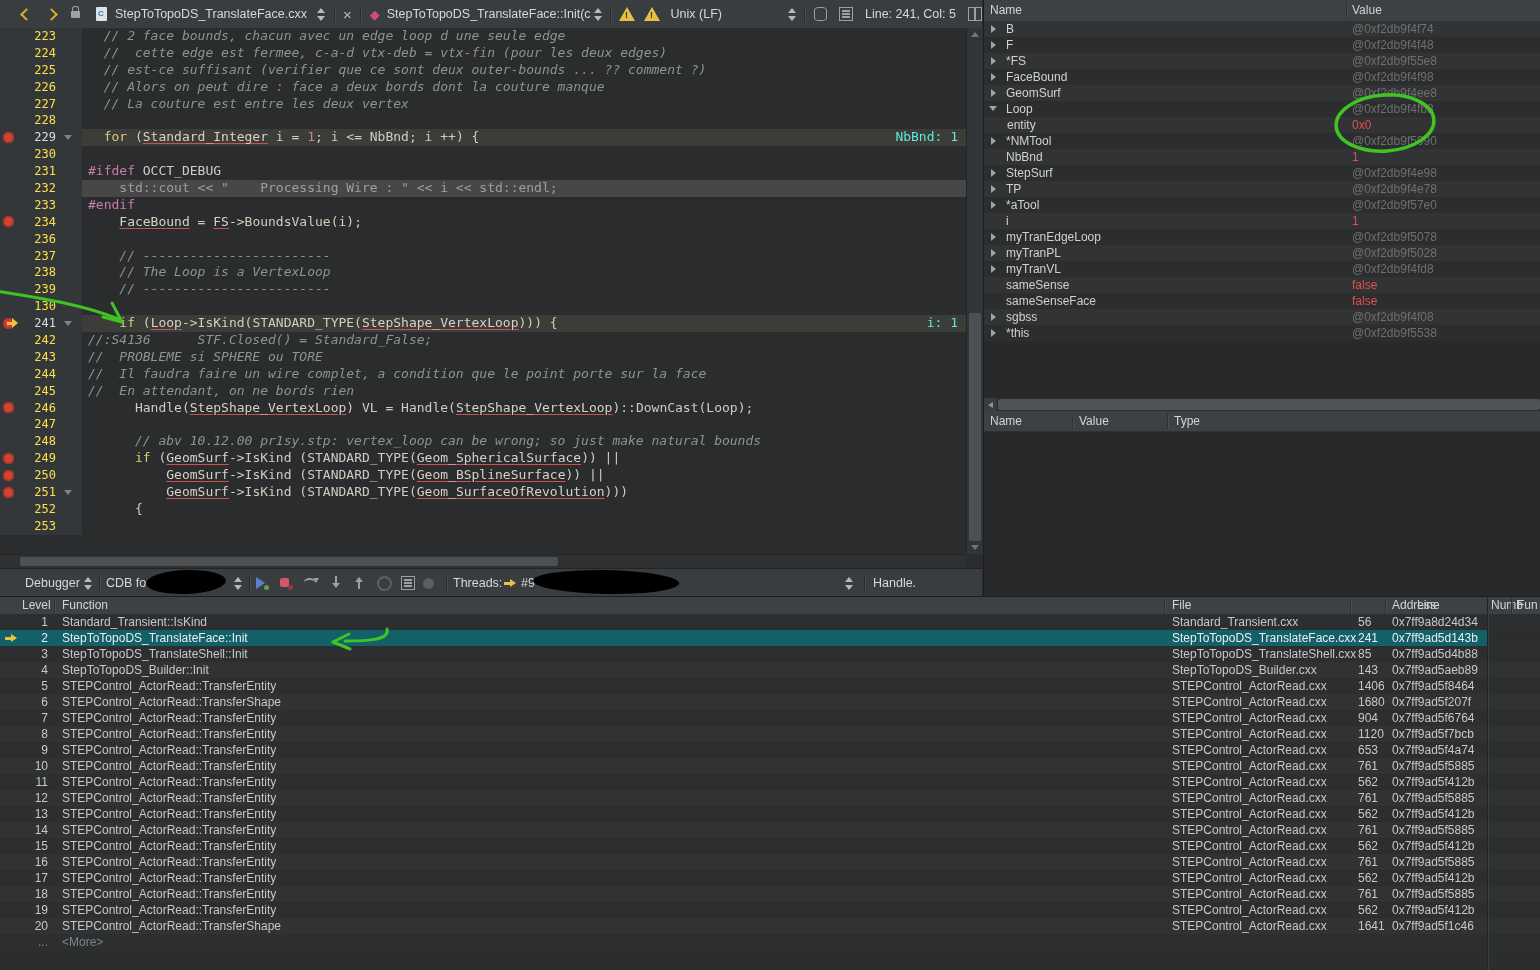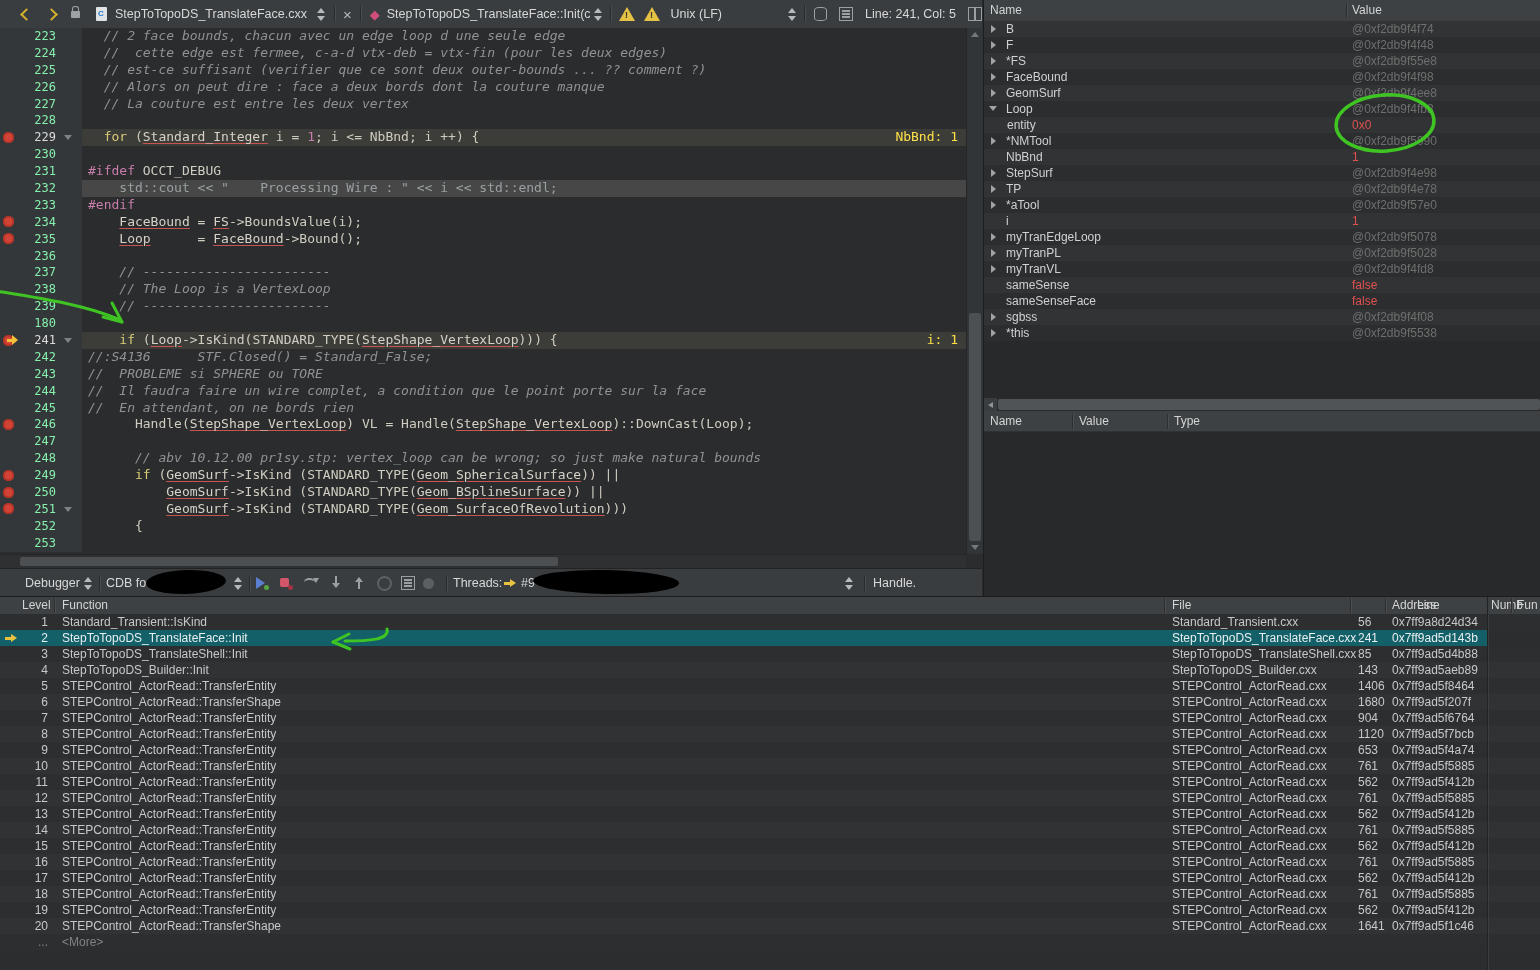--- a/index.html
+++ b/index.html
@@ -29,41 +29,41 @@
   .boxlist::before{content:"";position:absolute;left:2px;right:2px;top:2px;height:1.5px;background:#9aa0a3;box-shadow:0 3px 0 #9aa0a3,0 6px 0 #9aa0a3;}
   .split{width:12px;height:12px;border:1.5px solid #9aa0a3;position:relative;flex:0 0 12px;}
   .split::before{content:"";position:absolute;top:0;bottom:0;left:5px;width:1.5px;background:#9aa0a3;}
   .split::after{content:"+";position:absolute;right:-9px;top:-3px;color:#9aa0a3;font:bold 11px "Liberation Sans",sans-serif;}
   .tbtext{color:#d6d8d9;font-size:12.5px;white-space:nowrap;}
   
   #code{position:absolute;left:0;top:28px;width:982px;height:526px;background:#2a2c2d;overflow:hidden;}
   .crow{position:relative;height:16.9px;display:flex;}
   .gut{flex:0 0 82px;position:relative;background:#34373a;height:100%;}
   .lnum{position:absolute;left:18px;width:38px;text-align:right;top:1px;
-        font:12px "DejaVu Sans Mono",monospace;color:#86efac;}
+        font:12px "DejaVu Sans Mono",monospace;color:#fde047;}
   .crow.cur .lnum{color:#dcdcdc;}
   .bpico{position:absolute;left:3px;top:2.5px;width:11px;height:11px;border-radius:50%;
          background:#d14335;box-shadow:inset 0 0 0 1.5px #b23227;}
   .exarrow{position:absolute;left:7px;top:3px;width:12px;height:10px;}
   .exarrow i{position:absolute;display:block;}
   .exarrow .bar{left:0;top:3.5px;width:5px;height:3px;background:#f5c33b;}
   .exarrow .tri{left:5px;top:0;border-left:6px solid #f5c33b;border-top:5px solid transparent;border-bottom:5px solid transparent;}
   .foldico{position:absolute;left:64px;top:6px;border-left:4px solid transparent;border-right:4px solid transparent;border-top:5px solid #7d8285;}
   .cbody{flex:1;position:relative;height:100%;padding-left:6px;white-space:pre;
          font:13px/16.9px "DejaVu Sans Mono",monospace;}
   .crow.cur .cbody{background:#3c3c38;}
   .crow.dis .cbody{background:#474747;}
   .sc{color:#8f9394;font-style:italic;}
   .sk{color:#d9cd78;}
   .sl{color:#d6d2c8;text-decoration:underline;text-decoration-color:#c75450;text-underline-offset:2px;}
   .sn{color:#c87dab;}
   .sp{color:#c87dab;}
   .st{color:#cfccc0;}
   .sd{color:#9aa0a2;}
-  .ann{position:absolute;right:24px;top:0;color:#fde047;font:13px/16.9px "DejaVu Sans Mono",monospace;margin-left:32px;}
+  .ann{position:absolute;right:24px;top:0;color:#5eead4;font:13px/16.9px "DejaVu Sans Mono",monospace;margin-left:32px;}
   
   #vscroll{position:absolute;left:966px;top:28px;width:16px;height:526px;background:#323538;border-left:1px solid #262626;}
   #vthumb{position:absolute;left:2px;right:2px;top:285px;height:228px;background:#4c5052;border-radius:2px;}
   .sb-arrow{position:absolute;left:4px;width:0;height:0;border-left:4px solid transparent;border-right:4px solid transparent;}
   #vscroll .up{top:4px;border-bottom:5px solid #72777a;}
   #vscroll .down{bottom:4px;border-top:5px solid #72777a;}
   #hscroll{position:absolute;left:0;top:554px;width:966px;height:14px;background:#2e3031;border-top:1px solid #262626;}
   #hthumb{position:absolute;left:20px;top:2px;width:538px;height:9px;background:#4c5052;border-radius:2px;}
   
   #dtb{position:absolute;left:0;top:568px;width:982px;height:28px;background:#3a3d3f;
@@ -231,27 +231,20 @@
       </div>
       <div class="crow">
         <div class="gut">
           <div class="bpico"></div>
           <div class="lnum">234</div>
         </div>
         <div class="cbody"><span class="st">    </span><span class="sl">FaceBound</span><span class="st"> = </span><span class="sl">FS</span><span class="st">-&gt;BoundsValue(i);</span></div>
       </div>
       <div class="crow">
         <div class="gut">
-          <div class="bpico"></div>
-          <div class="lnum">235</div>
-        </div>
-        <div class="cbody"><span class="st">    </span><span class="sl">Loop</span><span class="st">      = </span><span class="sl">FaceBound</span><span class="st">-&gt;Bound();</span></div>
-      </div>
-      <div class="crow">
-        <div class="gut">
           <div class="lnum">236</div>
         </div>
         <div class="cbody"></div>
       </div>
       <div class="crow">
         <div class="gut">
           <div class="lnum">237</div>
         </div>
         <div class="cbody"><span class="sc">    // ------------------------</span></div>
       </div>
@@ -262,21 +255,21 @@
         <div class="cbody"><span class="sc">    // The Loop is a VertexLoop</span></div>
       </div>
       <div class="crow">
         <div class="gut">
           <div class="lnum">239</div>
         </div>
         <div class="cbody"><span class="sc">    // ------------------------</span></div>
       </div>
       <div class="crow">
         <div class="gut">
-          <div class="lnum">180</div>
+          <div class="lnum">130</div>
         </div>
         <div class="cbody"></div>
       </div>
       <div class="crow cur">
         <div class="gut">
           <div class="bpico"></div>
           <div class="exarrow">
             <i class="bar"></i>
             <i class="tri"></i>
           </div>

